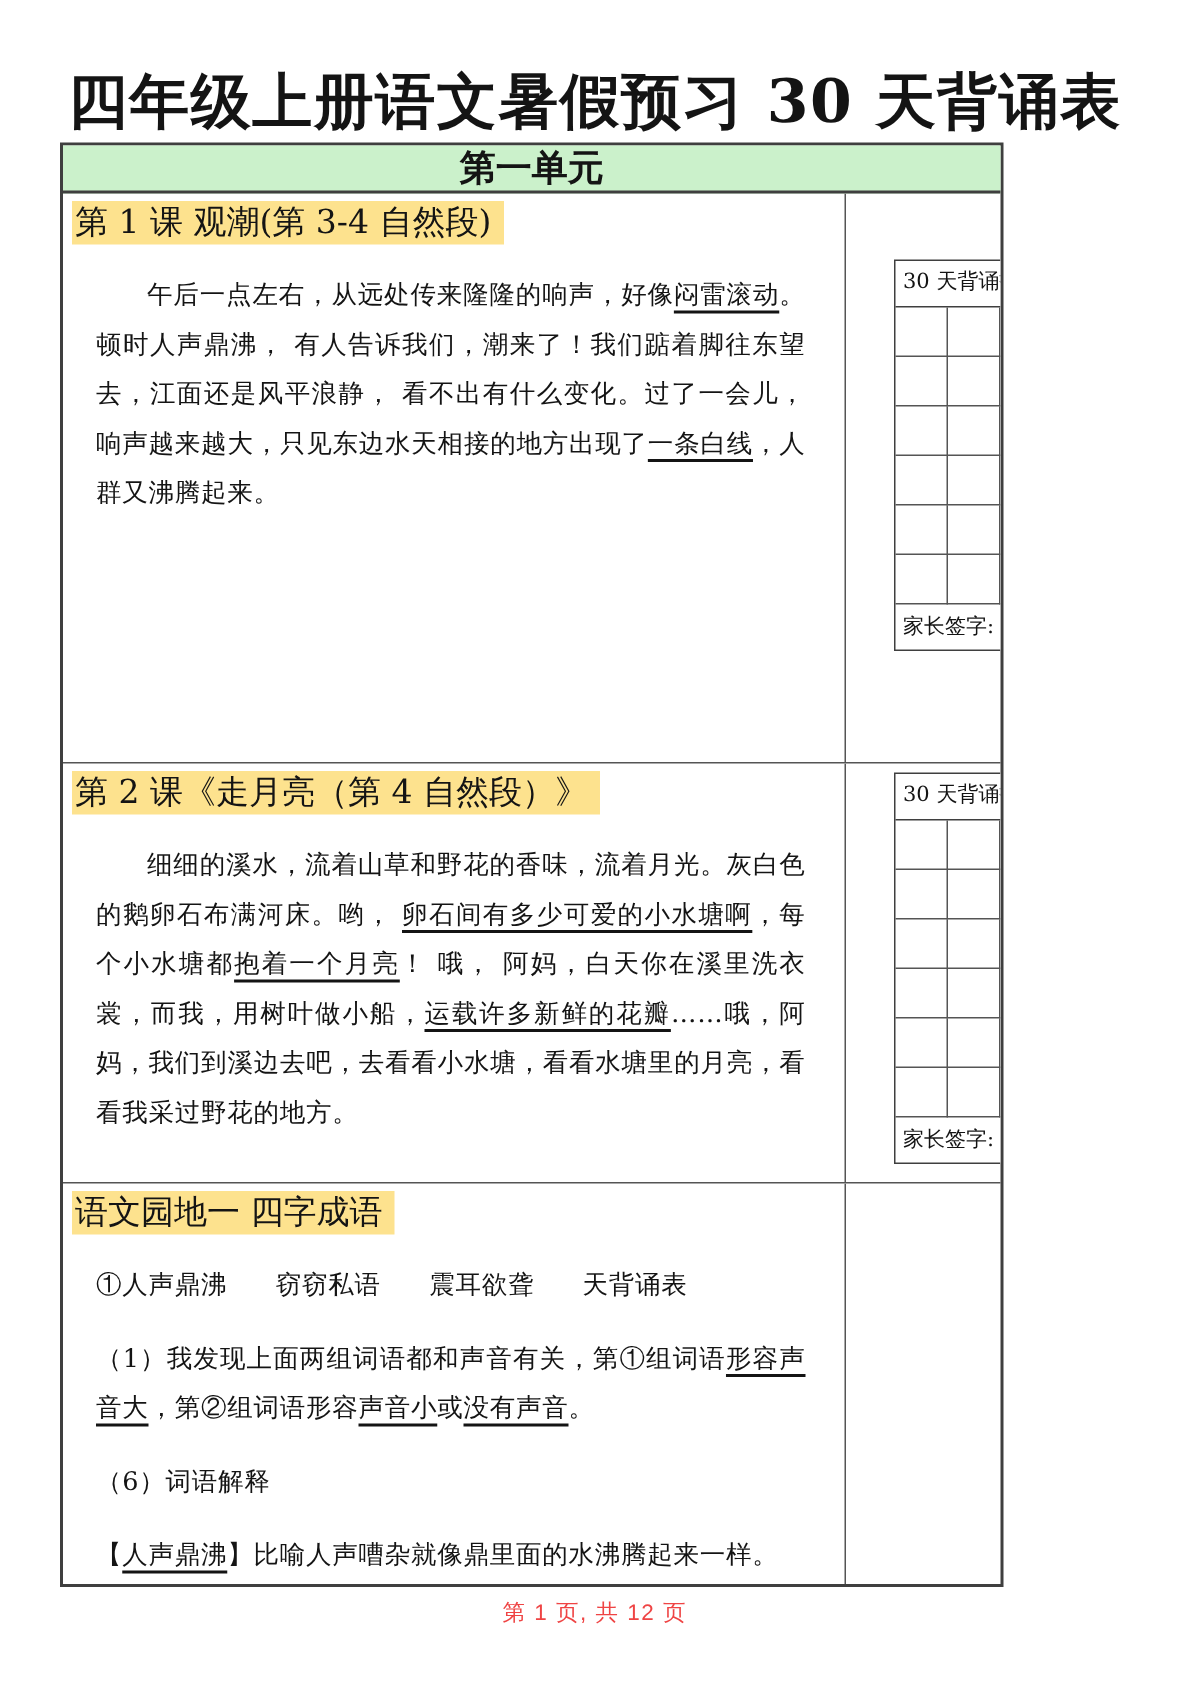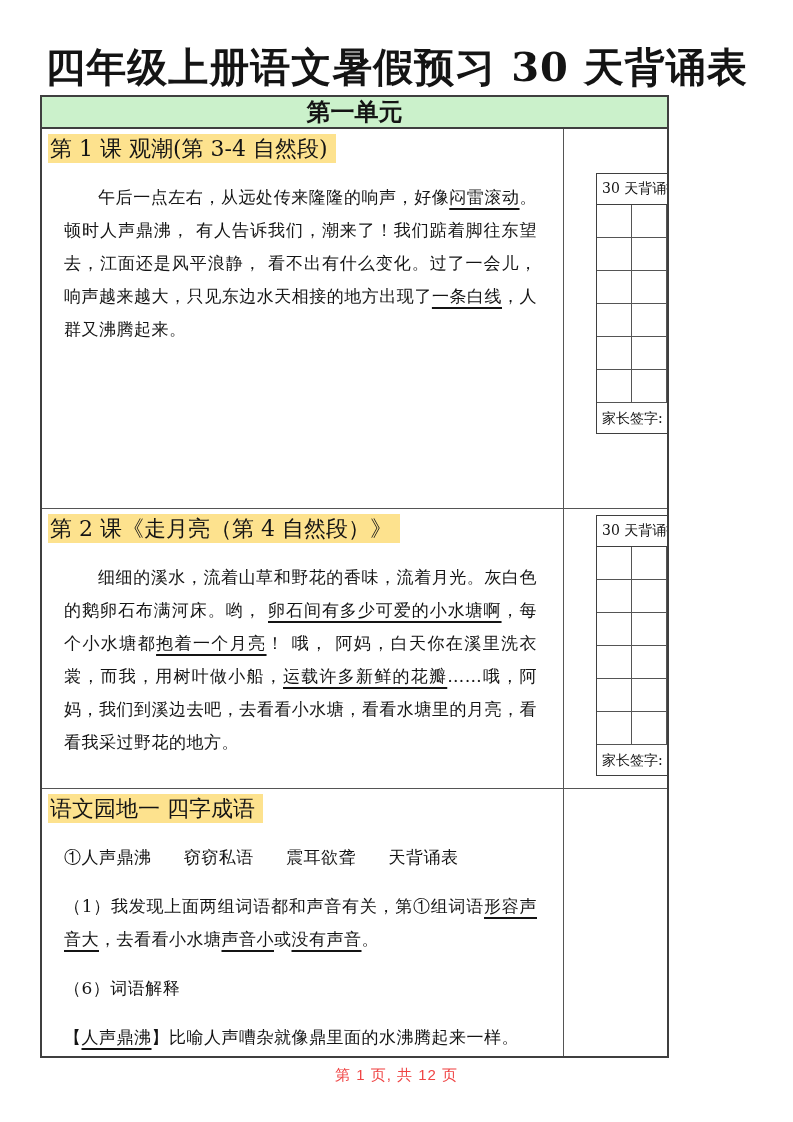--- a/index.html
+++ b/index.html
@@ -214,21 +214,21 @@
           </div>
         <div class="card-sign">家长签字:</div>
       </div>
     </div>
   </div>
 
   <div class="row row-3">
     <div class="cl">
       <div class="lesson-heading"><span class="hl">语文园地一 四字成语</span></div>
       <p class="para noindent"><span class="sp">①人声鼎沸</span><span class="sp">窃窃私语</span><span class="sp">震耳欲聋</span><span>天背诵表</span></p>
-      <p class="para noindent"><span>（1）我发现上面两组词语都和声音有关，第①组词语</span><span class="u">形容声音大</span><span>，去看看小水塘</span><span class="u">声音小</span><span>或</span><span class="u">没有声音</span><span>。</span></p>
+      <p class="para noindent"><span>（1）我发现上面两组词语都和声音有关，第①组词语</span><span class="u">形容声音大</span><span>，第②组词语形容</span><span class="u">声音小</span><span>或</span><span class="u">没有声音</span><span>。</span></p>
       <p class="para noindent">（6）词语解释</p>
       <p class="para noindent"><span>【</span><span class="u">人声鼎沸</span><span>】比喻人声嘈杂就像鼎里面的水沸腾起来一样。</span></p>
     </div>
     <div class="cr"></div>
   </div>
 
 </div>
 
 <div class="footer">第 1 页, 共 12 页</div>
 

